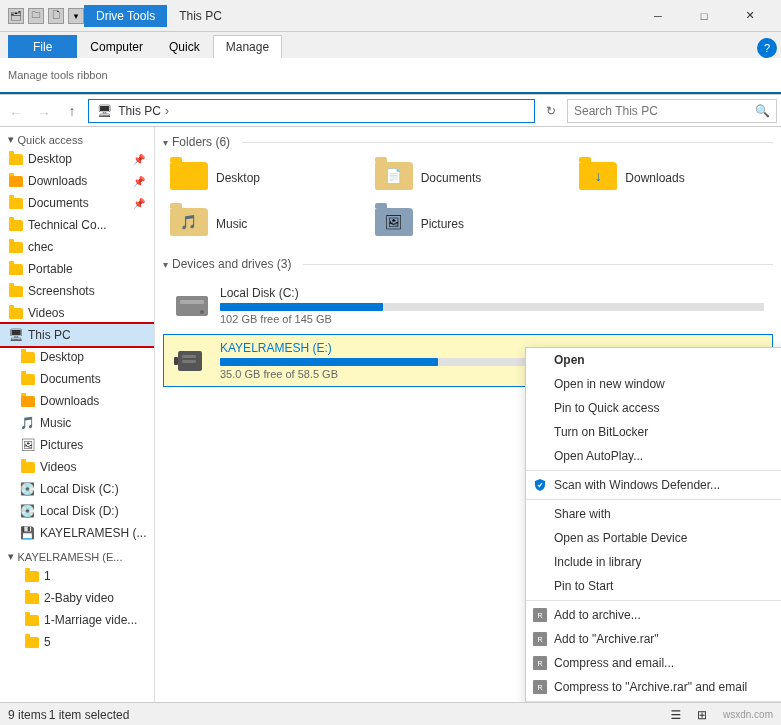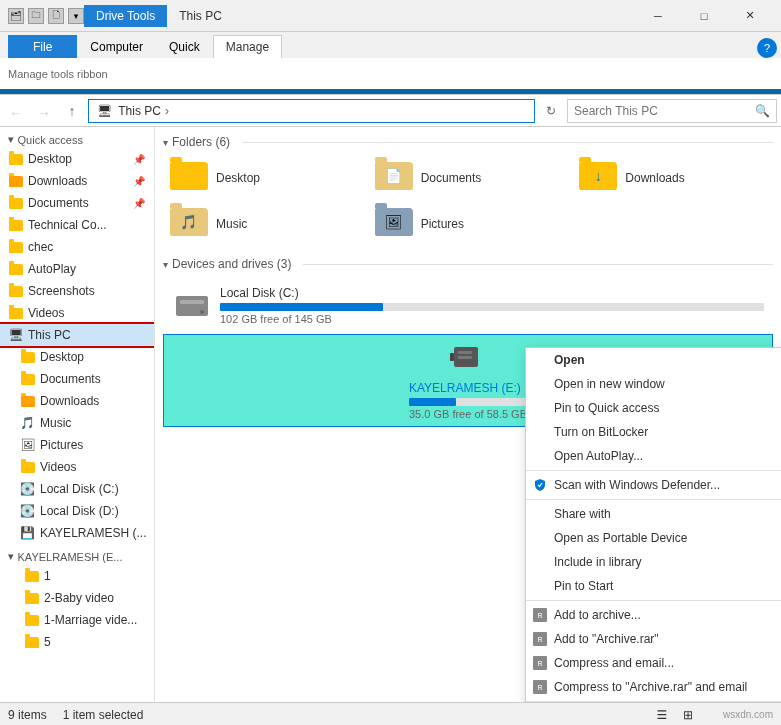--- a/index.html
+++ b/index.html
@@ -13,21 +13,21 @@
     .title-this-pc { padding: 4px 12px; font-size: 12px; color: #333; }
     .window-controls { margin-left: auto; display: flex; gap: 0; }
     .win-btn { width: 46px; height: 32px; display: flex; align-items: center; justify-content: center; font-size: 11px; cursor: pointer; color: #333; }
 
     
     .ribbon { background: #f0f0f0; border-bottom: 1px solid #ccc; }
     .ribbon-tabs { display: flex; height: 26px; align-items: flex-end; padding-left: 8px; }
     .ribbon-tab { padding: 4px 12px; font-size: 12px; cursor: pointer; border: 1px solid transparent; border-bottom: none; }
     .ribbon-tab.active { background: white; border-color: #ccc; color: #333; }
     .ribbon-tab.file { background: #1e7fd4; color: white; padding: 4px 24px; }
-    .ribbon-content { background: white; border-bottom: 5px solid #0369a1; padding: 4px 8px; height: 36px; display: flex; align-items: center; }
+    .ribbon-content { background: white; border-bottom: 2px solid #0369a1; padding: 4px 8px; height: 36px; display: flex; align-items: center; }
 
     
     .address-bar { display: flex; align-items: center; background: white; border-bottom: 1px solid #ccc; height: 32px; padding: 0 4px; gap: 4px; }
     .nav-btn { width: 24px; height: 24px; display: flex; align-items: center; justify-content: center; cursor: pointer; color: #666; font-size: 14px; border: 1px solid transparent; }
     .nav-btn.disabled { color: #ccc; cursor: default; }
     .address-path { flex: 1; height: 24px; border: 1px solid #0078d7; background: white; display: flex; align-items: center; padding: 0 8px; font-size: 12px; color: #333; }
     .address-path-arrow { color: #666; margin: 0 4px; }
     .refresh-btn { width: 24px; height: 24px; display: flex; align-items: center; justify-content: center; cursor: pointer; color: #666; }
     .search-box { width: 210px; height: 24px; border: 1px solid #ccc; display: flex; align-items: center; padding: 0 6px; background: white; }
     .search-box input { border: none; outline: none; font-size: 12px; color: #999; width: 100%; background: transparent; }
@@ -74,21 +74,21 @@
 
     
     .context-menu { position: absolute; left: 370px; top: 220px; width: 295px; background: white; border: 1px solid #ccc; box-shadow: 2px 4px 12px rgba(0,0,0,0.2); z-index: 100; font-size: 12px; }
     .ctx-item { display: flex; align-items: center; padding: 5px 16px 5px 28px; cursor: pointer; color: #333; white-space: nowrap; position: relative; }
     .ctx-item.bold { font-weight: 700; }
     .ctx-separator { height: 1px; background: #e0e0e0; margin: 2px 0; }
     .ctx-icon { position: absolute; left: 6px; width: 16px; display: flex; align-items: center; justify-content: center; }
     .rar-icon { width: 14px; height: 14px; background: #888; border-radius: 1px; font-size: 7px; color: white; display: flex; align-items: center; justify-content: center; }
 
     
-    .status-bar { display: flex; align-items: center; height: 24px; background: #f0f0f0; border-top: 1px solid #ccc; padding: 0 8px; font-size: 12px; color: #333; gap: 16px; }
+    .status-bar { display: flex; align-items: center; height: 24px; background: #f0f0f0; border-top: 1px solid #ccc; padding: 0 8px; font-size: 12px; color: #333; gap: 2px; }
     .status-bar-right { margin-left: auto; display: flex; gap: 4px; }
     .view-btn { width: 22px; height: 18px; border: 1px solid transparent; display: flex; align-items: center; justify-content: center; cursor: pointer; font-size: 12px; }
     .drive-bar-fill.c-fill { width: 70%; }
   </style>
 </head>
 <body>
 
 <div class="title-bar">
   <div class="title-bar-icons">
     <div class="title-icon">🗂</div>
@@ -174,21 +174,21 @@
     <div class="sidebar-item">
       <span class="sidebar-icon">
           <div class="folder-icon"></div>
         </span>
       <span>chec</span>
     </div>
     <div class="sidebar-item">
       <span class="sidebar-icon">
           <div class="folder-icon"></div>
         </span>
-      <span>AutoPlay</span>
+      <span>Portable</span>
     </div>
     <div class="sidebar-item">
       <span class="sidebar-icon">
           <div class="folder-icon"></div>
         </span>
       <span>Screenshots</span>
     </div>
     <div class="sidebar-item">
       <span class="sidebar-icon">
           <div class="folder-icon"></div>
@@ -352,21 +352,21 @@
         </div>
         <div class="drive-info">
           <div class="drive-name plain">Local Disk (C:)</div>
           <div class="drive-bar-bg">
             <div class="drive-bar-fill c-fill" style="width:30%;"></div>
           </div>
           <div class="drive-size">102 GB free of 145 GB</div>
         </div>
       </div>
 
-      <div class="drive-item selected" style="background:#5eead4;border-color:#0078d7;flex-direction:column;">
+      <div class="drive-item selected" style="background:#fef9c3;border-color:#0078d7;">
         <div class="drive-icon-big">
           <svg width="36" height="28" viewBox="0 0 36 28">
             <rect x="4" y="4" width="24" height="20" rx="2" fill="#555"></rect>
             <rect x="0" y="10" width="4" height="8" rx="1" fill="#444"></rect>
             <rect x="8" y="8" width="14" height="3" rx="1" fill="#777"></rect>
             <rect x="8" y="13" width="14" height="3" rx="1" fill="#777"></rect>
           </svg>
         </div>
         <div class="drive-info">
           <div class="drive-name">KAYELRAMESH (E:)</div>

